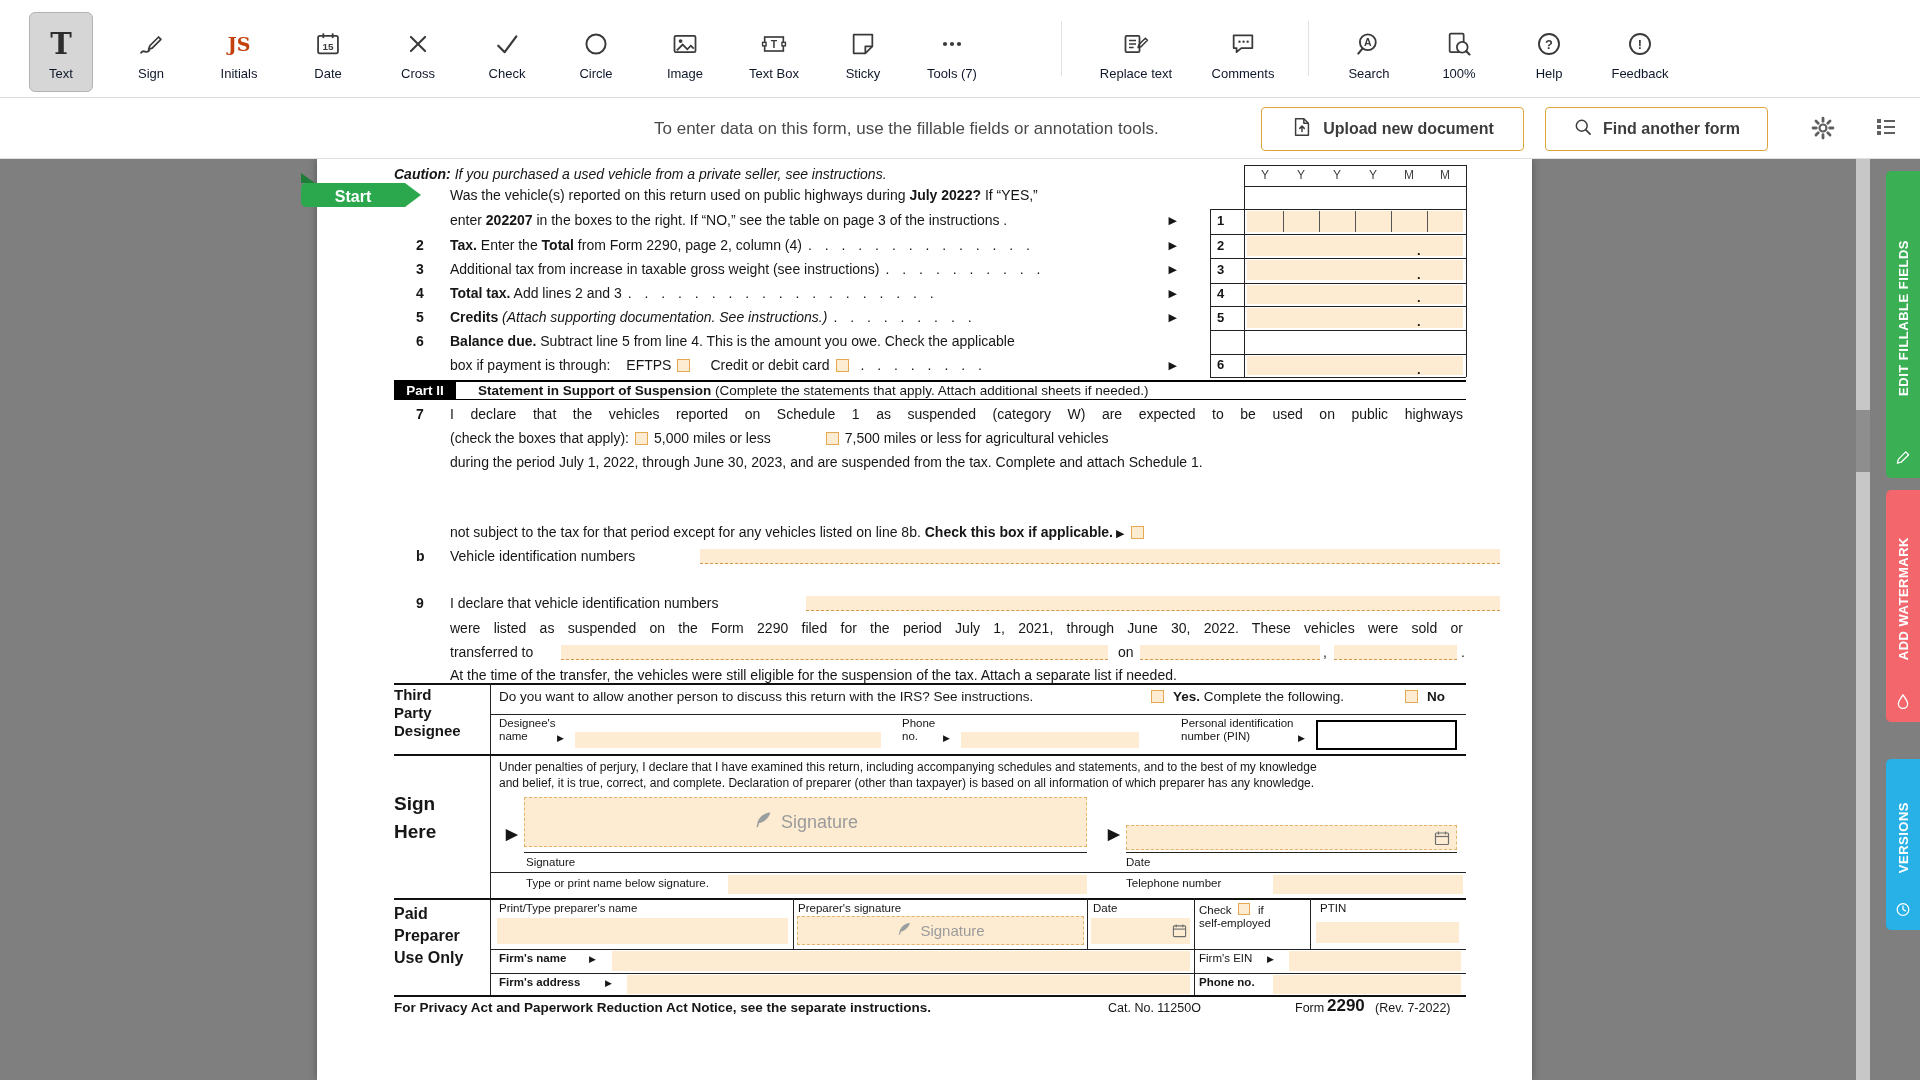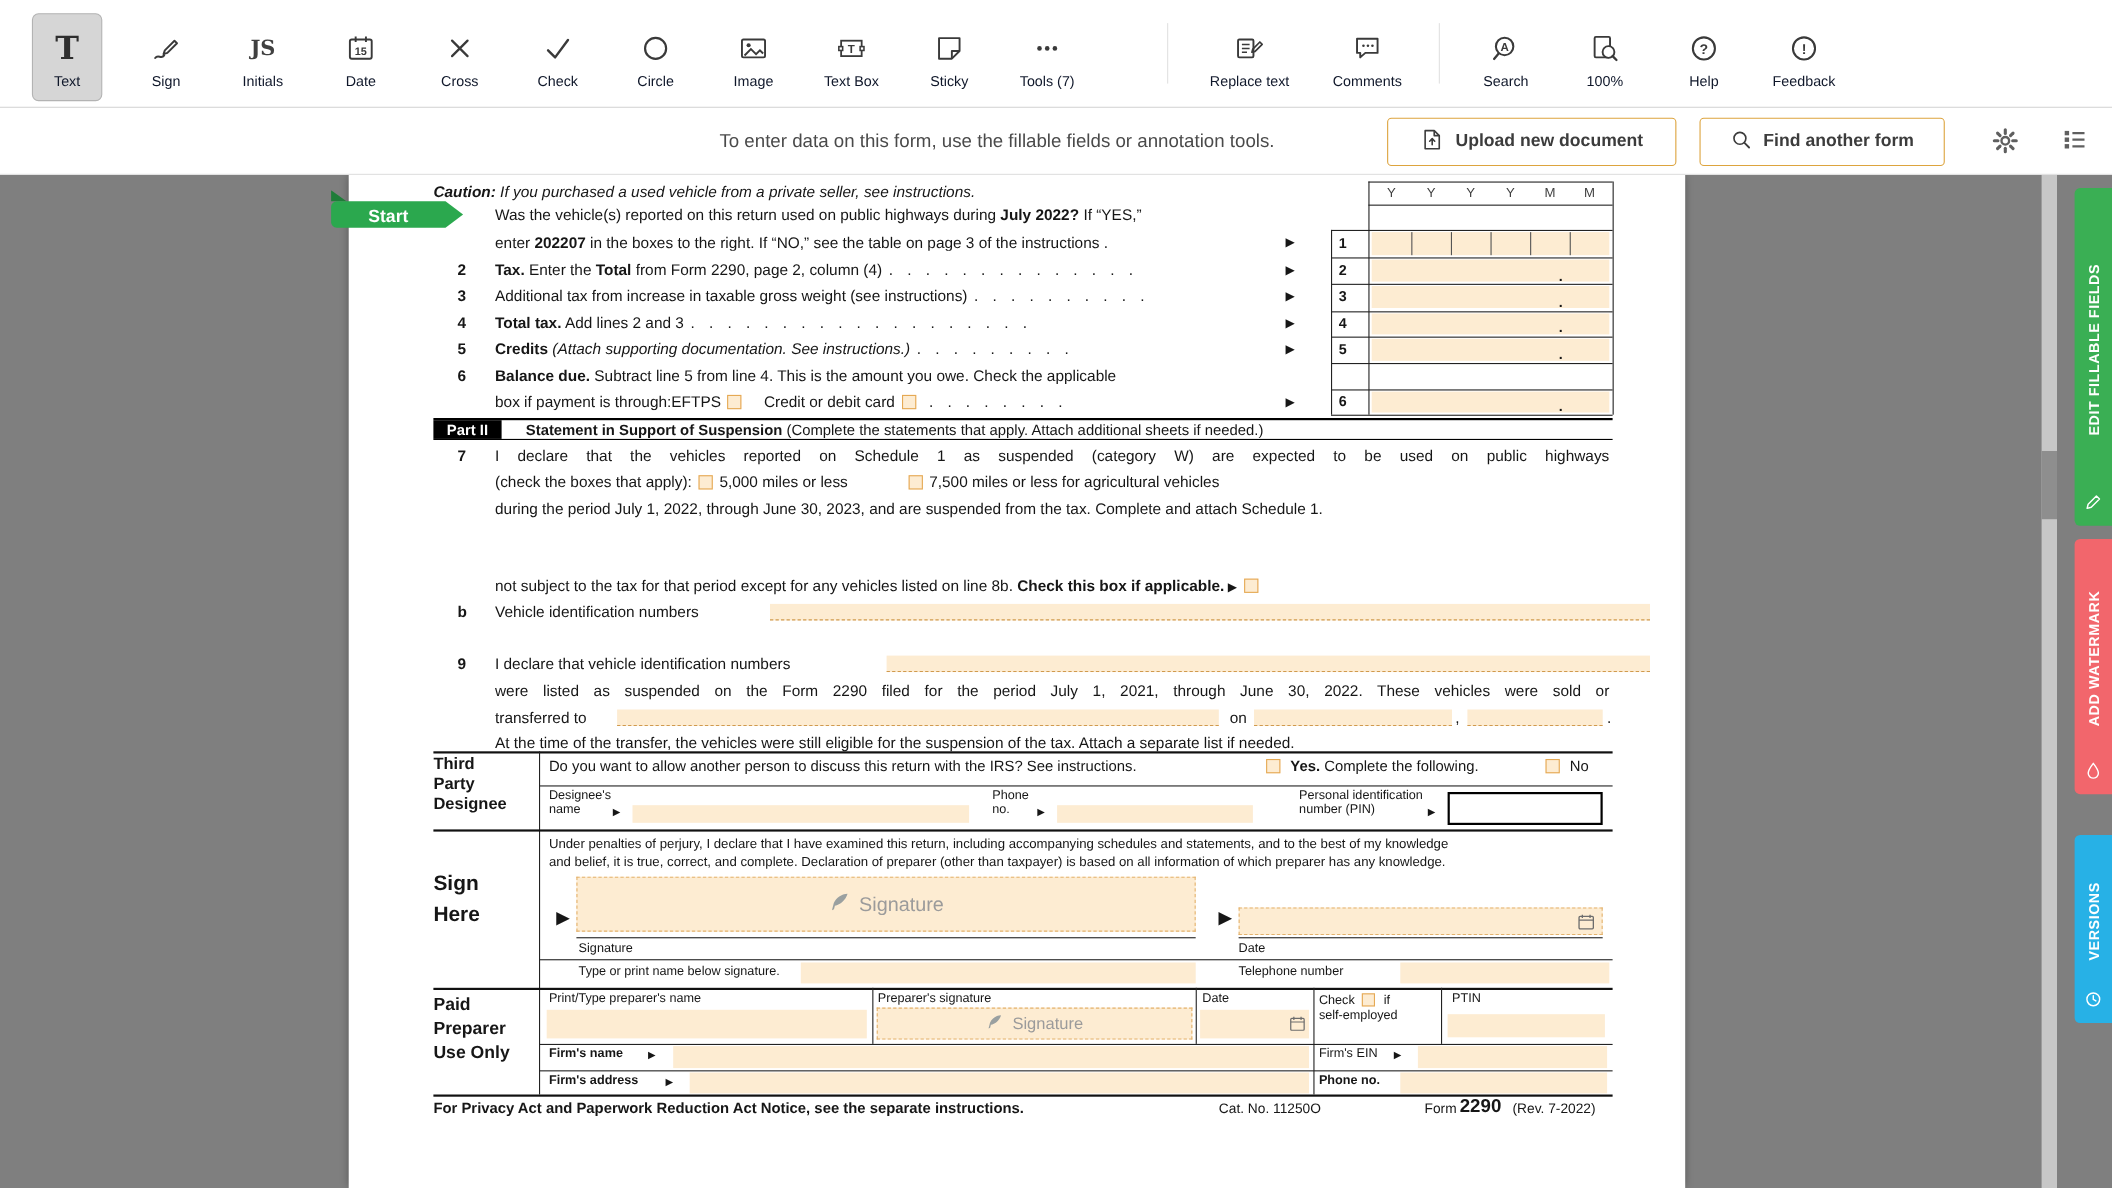--- a/index.html
+++ b/index.html
@@ -7,21 +7,21 @@
     font-family:"Liberation Sans",sans-serif; }
   
   .header { position:absolute; left:0; top:0; width:1920px; height:98px; background:#fff;
     border-bottom:1px solid #d9d9d9; z-index:40; }
   .tool { position:absolute; top:12px; height:80px; width:64px; display:flex; flex-direction:column;
     align-items:center; justify-content:center; cursor:pointer; }
   .tool.selected { background:#d6d6d6; border:1px solid #b3b3b3; border-radius:6px; }
   .tool-ic { height:42px; display:flex; align-items:center; justify-content:center; }
   .tool-label { font-size:13px; color:#0f172a; white-space:nowrap; margin-top:1px; }
   .serifT { font-family:"DejaVu Serif",serif; font-size:29px; font-weight:bold; color:#2e2e2e; line-height:1; }
-  .serifJS { font-family:"DejaVu Serif",serif; font-size:19px; font-weight:bold; color:#404040; line-height:1; }
+  .serifJS { font-family:"DejaVu Serif",serif; font-size:19px; font-weight:bold; color:#c2410c; line-height:1; }
   .vdiv { position:absolute; top:21px; height:55px; width:1px; background:#e2e2e2; }
   .done-btn { position:absolute; left:1727px; top:15px; width:170px; height:67px; border-radius:6px;
     display:flex; align-items:center; justify-content:center; gap:9px; color:#fff; font-weight:bold;
     font-size:17px; letter-spacing:.4px; cursor:pointer; }
   
   .infobar { position:absolute; left:0; top:98px; width:1920px; height:61px; background:#fff;
     border-bottom:1px solid #e0e0e0; z-index:39; }
   .hint { position:absolute; left:654px; top:0; height:61px; line-height:61px; font-size:17px; color:#4a4a4a; }
   .ib-btn { position:absolute; top:9px; height:44px; border:1px solid #dda43e; border-radius:4px; background:#fff;
     display:flex; align-items:center; justify-content:center; gap:10px; font-size:16px; color:#3c3c3c;
@@ -350,21 +350,21 @@
       <span class="num">5</span>
       <span class="grow"><b>Credits</b><span class="it"> (Attach supporting documentation. See instructions.)</span><span class="dots">. . . . . . . . .</span></span>
       <span class="arr">▶</span>
     </div>
 
     <div class="row" style="left:99px; top:174px; width:761px">
       <span class="num">6</span>
       <span class="grow"><b>Balance due.</b><span> Subtract line 5 from line 4. This is the amount you owe. Check the applicable</span></span>
     </div>
     <div class="row" style="left:133px; top:198px; width:727px">
-      <span class="grow"><span>box if payment is through:</span><span style="">EFTPS</span><span class="cb"></span><span style="margin-left:14px">Credit or debit card</span><span class="cb"></span><span class="dots">. . . . . . . .</span></span>
+      <span class="grow"><span>box if payment is through:</span><span style="margin-left:16px">EFTPS</span><span class="cb"></span><span style="margin-left:14px">Credit or debit card</span><span class="cb"></span><span class="dots">. . . . . . . .</span></span>
       <span class="arr">▶</span>
     </div>
 
     <div class="ymm">
       <span>Y</span>
         <span>Y</span>
         <span>Y</span>
         <span>Y</span>
         <span>M</span>
         <span>M</span>
@@ -448,21 +448,21 @@
 
     <div class="hl2" style="left:77px; top:524px; width:1072px"></div>
     <div class="vl" style="left:173px; top:524px; height:312px"></div>
     <div class="heading" style="left:77px; top:527px; font-size:15px">Third</div>
     <div class="heading" style="left:77px; top:545px; font-size:15px">Party</div>
     <div class="heading" style="left:77px; top:563px; font-size:15px">Designee</div>
     <div class="t" style="left:182px; top:530px; font-size:13.5px">Do you want to allow another person to discuss this return with the IRS? See instructions.</div>
     <div class="cba" style="left:834px; top:531px"></div>
     <div class="t" style="left:856px; top:530px; font-size:13.5px"><b>Yes.</b><span> Complete the following.</span></div>
     <div class="cba" style="left:1088px; top:531px"></div>
-    <div class="t" style="left:1110px; top:530px; font-size:13.5px; font-weight:normal">No</div>
+    <div class="t" style="left:1110px; top:530px; font-size:13.5px; font-weight:bold">No</div>
     <div class="hl" style="left:173px; top:555px; width:976px"></div>
 
     <div class="t sm" style="left:182px; top:558px">Designee's</div>
     <div class="t sm" style="left:182px; top:571px">name</div>
     <span class="sarr" style="left:240px; top:574px">▶</span>
     <div class="fld" style="left:258px; top:573px; width:306px; height:16px"></div>
 
     <div class="t sm" style="left:585px; top:558px">Phone</div>
     <div class="t sm" style="left:585px; top:571px">no.</div>
     <span class="sarr" style="left:626px; top:574px">▶</span>

